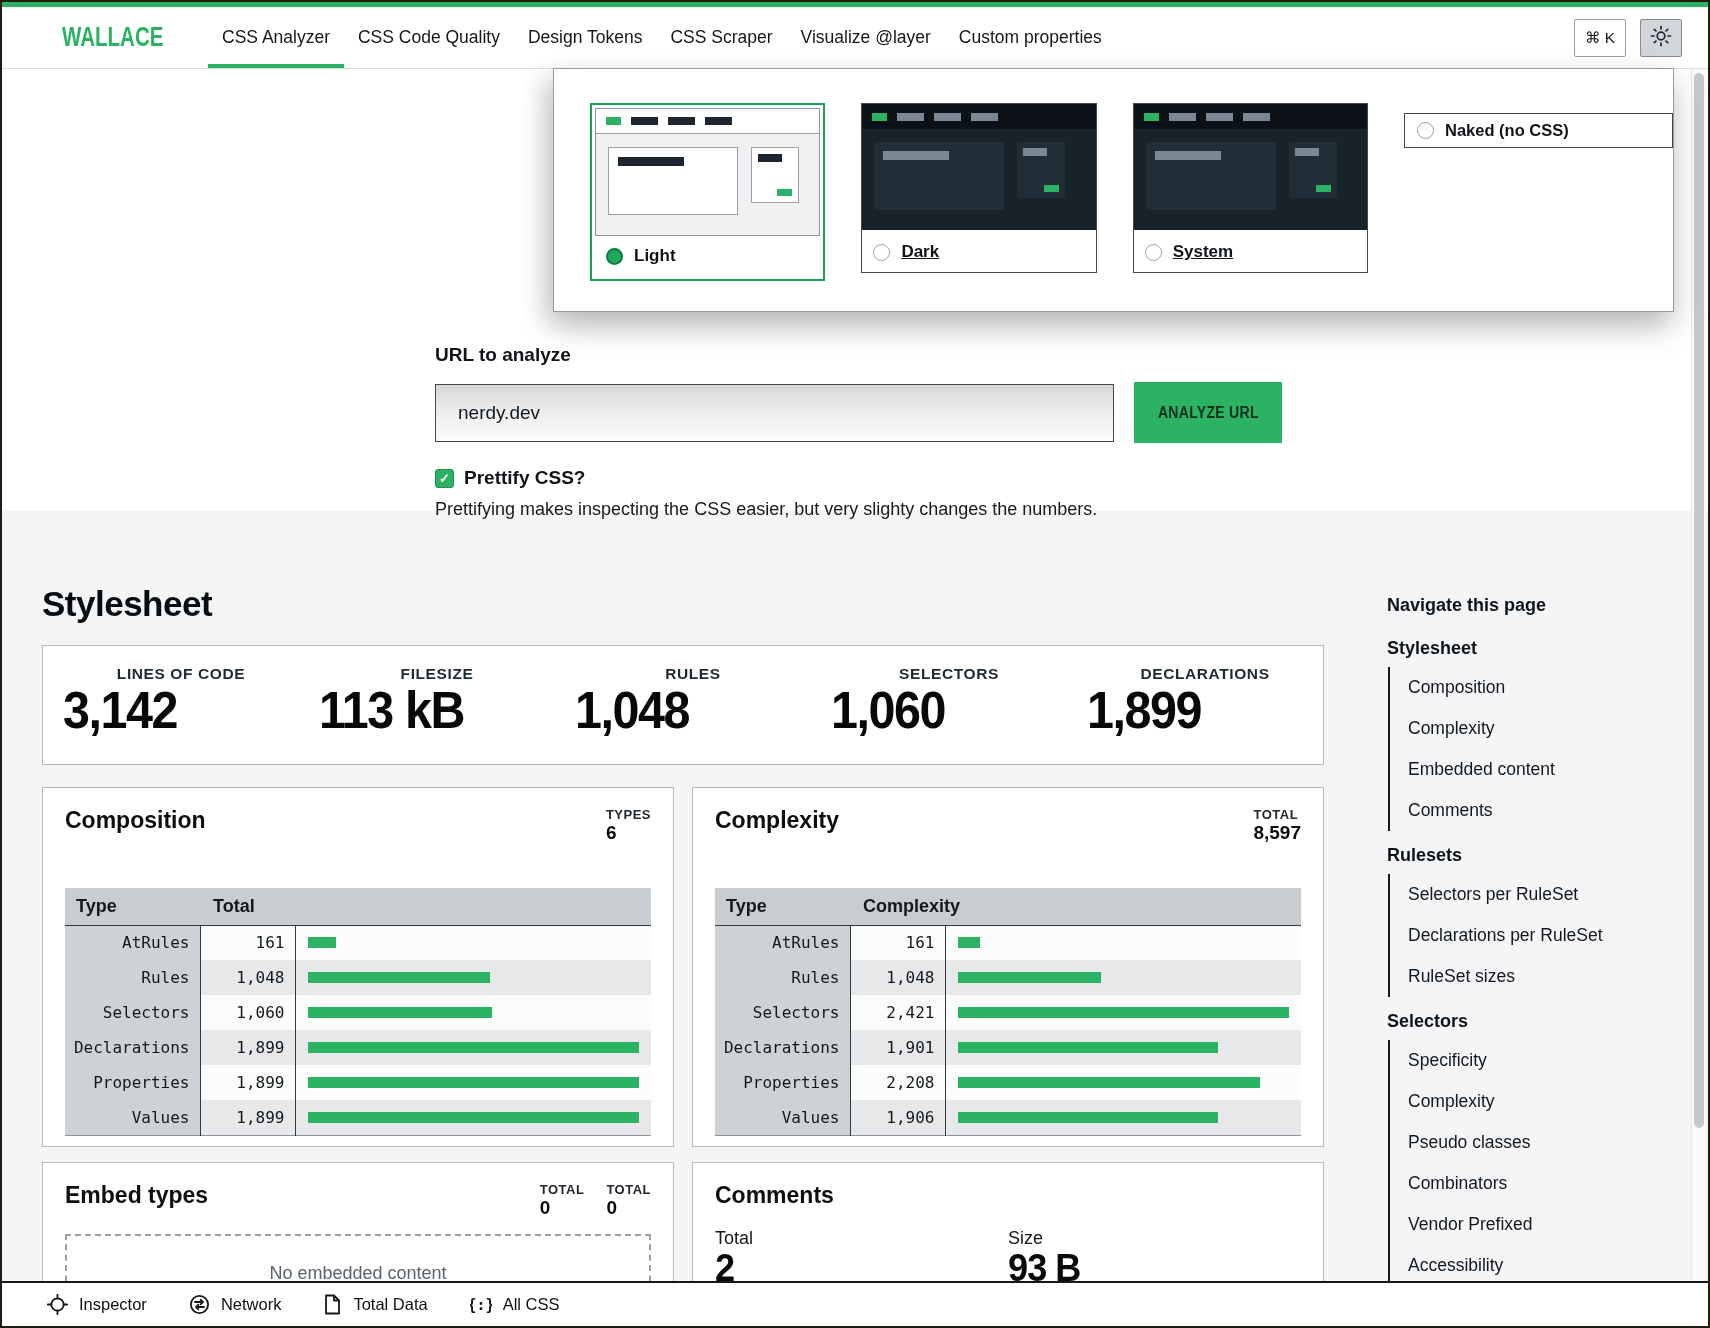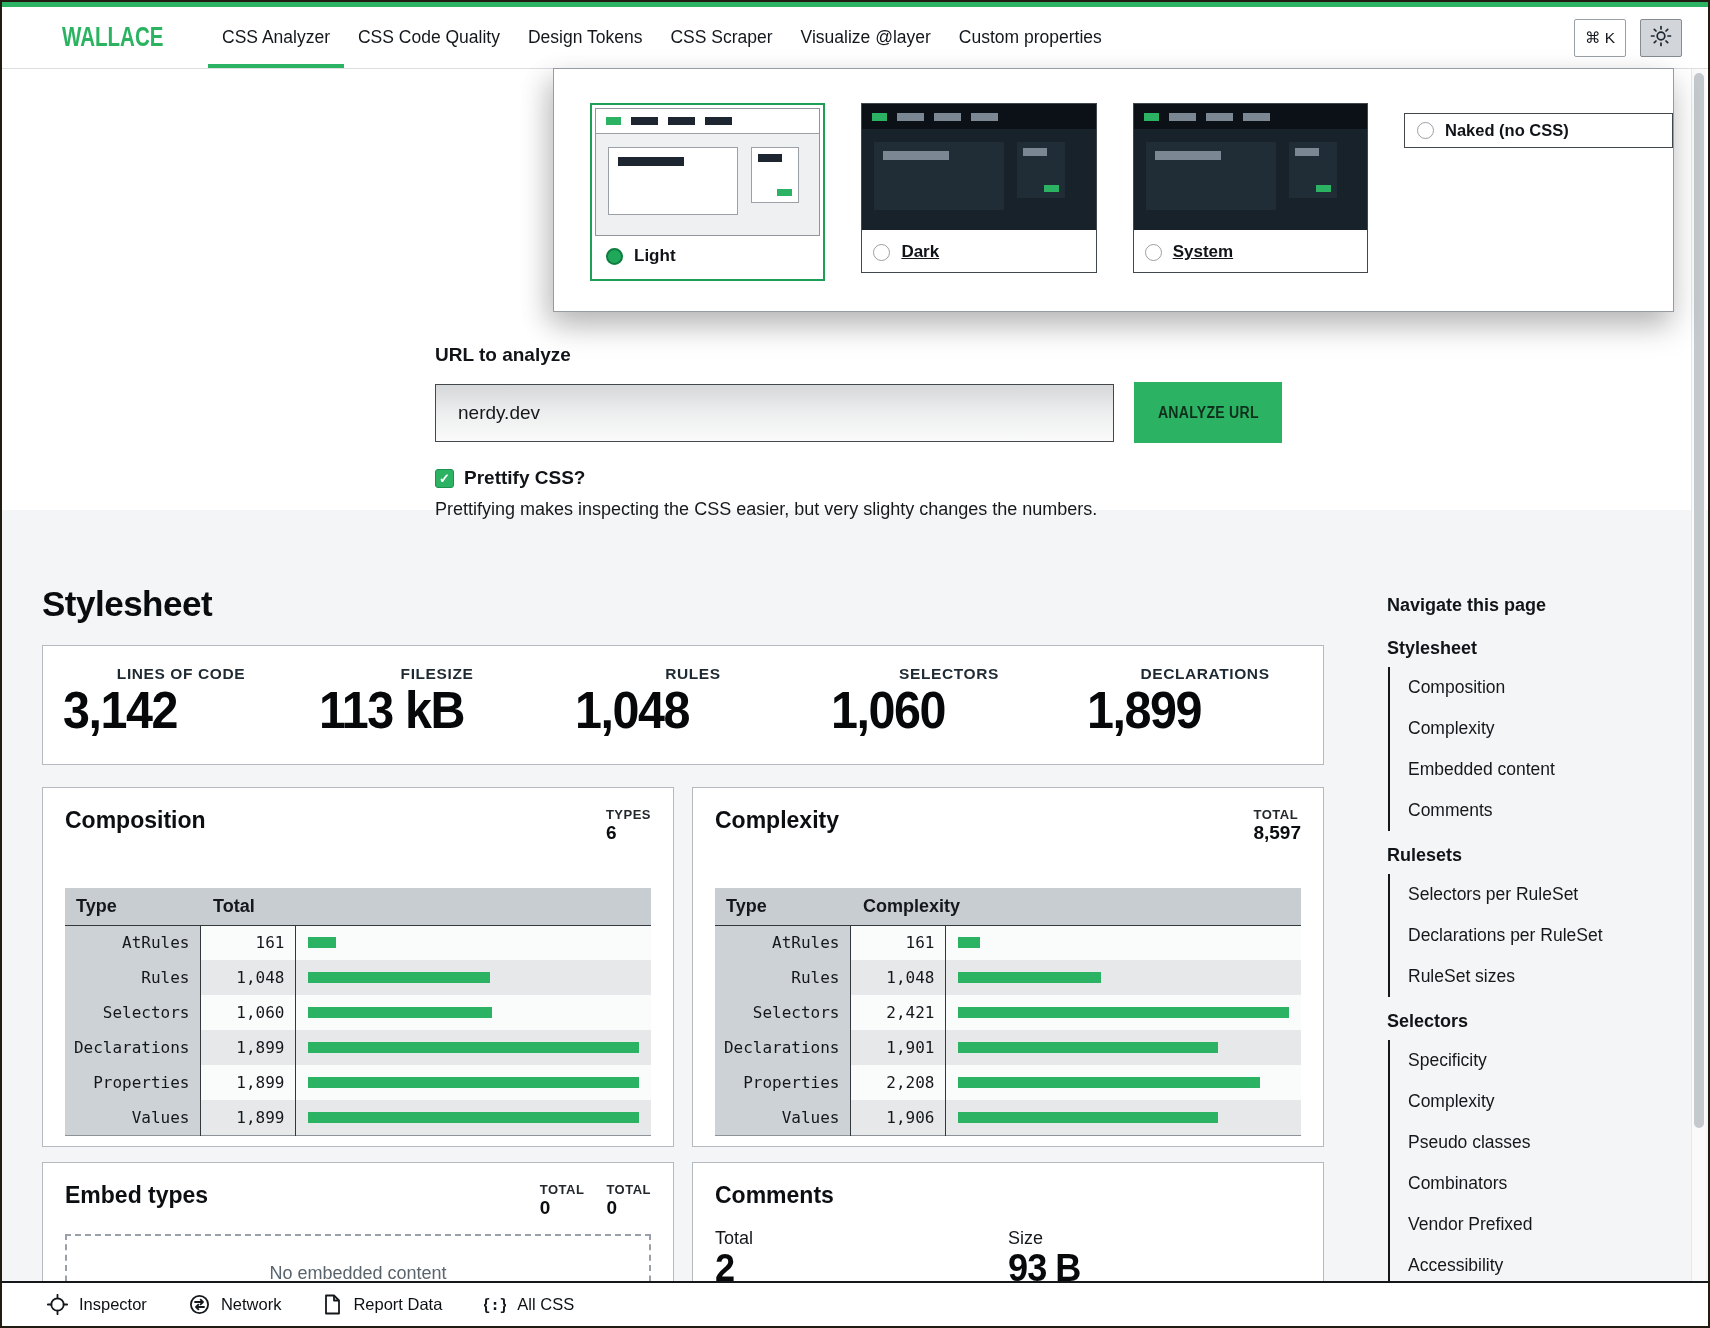--- a/index.html
+++ b/index.html
@@ -499,21 +499,21 @@
       </span>
       <span>Network</span>
     </div>
     <div class="bb-item">
       <span>
         <svg width="19" height="21" viewBox="0 0 19 21" fill="none" stroke="#14181c" stroke-width="1.8" stroke-linejoin="round">
           <path d="M3 1.5 h8 l5 5 v13 h-13 z"></path>
           <path d="M11 1.5 v5 h5"></path>
         </svg>
       </span>
-      <span>Report Data</span>
+      <span>Total Data</span>
     </div>
     <div class="bb-item">
       <span>
         <svg width="22" height="21" viewBox="0 0 22 21">
           <text x="11" y="16" text-anchor="middle" font-family="DejaVu Sans Mono, monospace" font-size="15" font-weight="bold" fill="#14181c">{:}</text>
         </svg>
       </span>
       <span>All CSS</span>
     </div>
   </footer>

